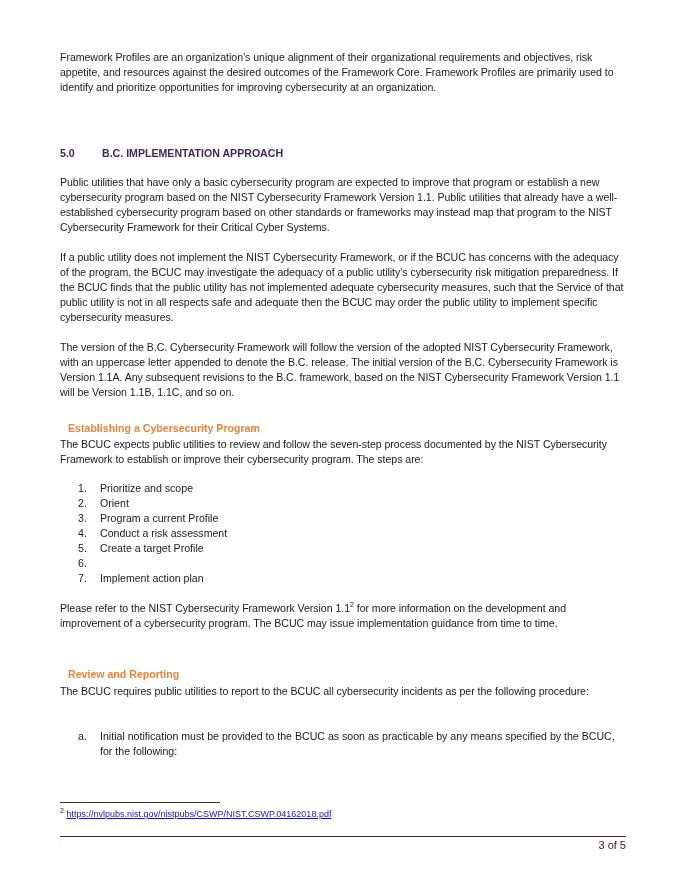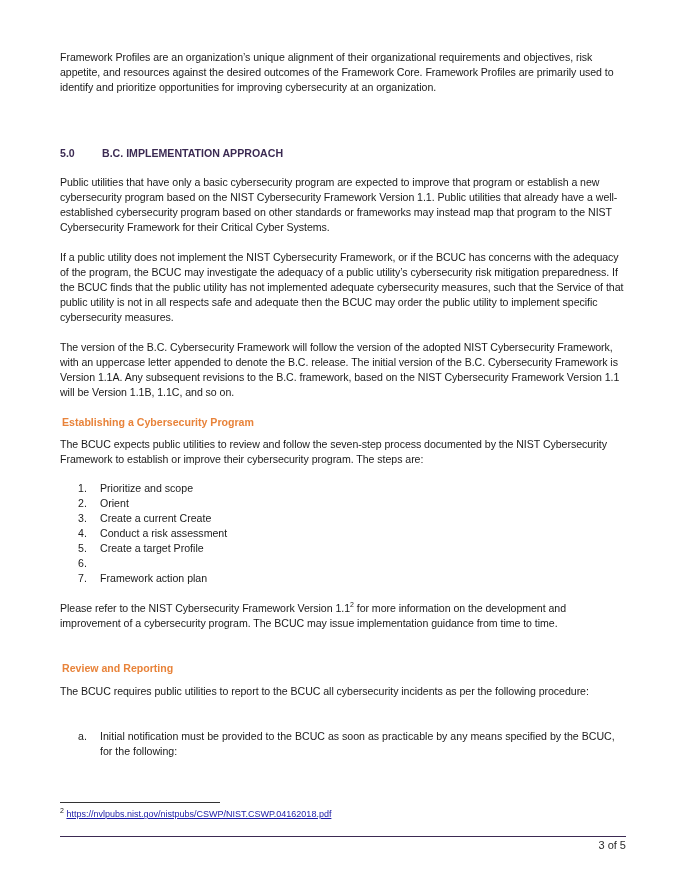--- a/index.html
+++ b/index.html
@@ -15,21 +15,21 @@
     margin: 0;
   }
   .section-heading {
     position: absolute; left: 60px; top: 147px;
     font-size: 10.6px; font-weight: bold; color: #3b2a52;
     margin: 0;
   }
   .section-heading .num { display: inline-block; width: 42px; }
   .subheading {
     position: absolute; left: 60px;
-    font-size: 10.6px; font-weight: bold; color: #e8833a; margin: 2px;
+    font-size: 10.6px; font-weight: bold; color: #e8833a; margin: 8px;
   }
   .steps {
     position: absolute; left: 78px; top: 481px; margin: 0; padding: 0; list-style: none;
     font-size: 10.6px; line-height: 15px;
   }
   .steps li { display: flex; }
   .steps .n { width: 22px; }
   .alpha {
     position: absolute; left: 78px; top: 729px; margin: 0; padding: 0; list-style: none;
     font-size: 10.6px; line-height: 15px; width: 548px;
@@ -67,36 +67,36 @@
     <li>
         <span class="n">1.</span>
         <span>Prioritize and scope</span>
       </li>
     <li>
         <span class="n">2.</span>
         <span>Orient</span>
       </li>
     <li>
         <span class="n">3.</span>
-        <span>Create a current Create</span>
+        <span>Program a current Profile</span>
       </li>
     <li>
         <span class="n">4.</span>
         <span>Conduct a risk assessment</span>
       </li>
     <li>
         <span class="n">5.</span>
         <span>Create a target Profile</span>
       </li>
     <li>
         <span class="n">6.</span>
       </li>
     <li>
         <span class="n">7.</span>
-        <span>Framework action plan</span>
+        <span>Implement action plan</span>
       </li>
   </ol>
 
   <p class="para" style="top:601px"><span>Please refer to the NIST Cybersecurity Framework Version 1.1</span><sup>2</sup><span> for more information on the development and improvement of a cybersecurity program. The BCUC may issue implementation guidance from time to time.</span></p>
 
   <h3 class="subheading" style="top:660px">Review and Reporting</h3>
 
   <p class="para" style="top:684px">The BCUC requires public utilities to report to the BCUC all cybersecurity incidents as per the following procedure:</p>
 
   <ol class="alpha">

